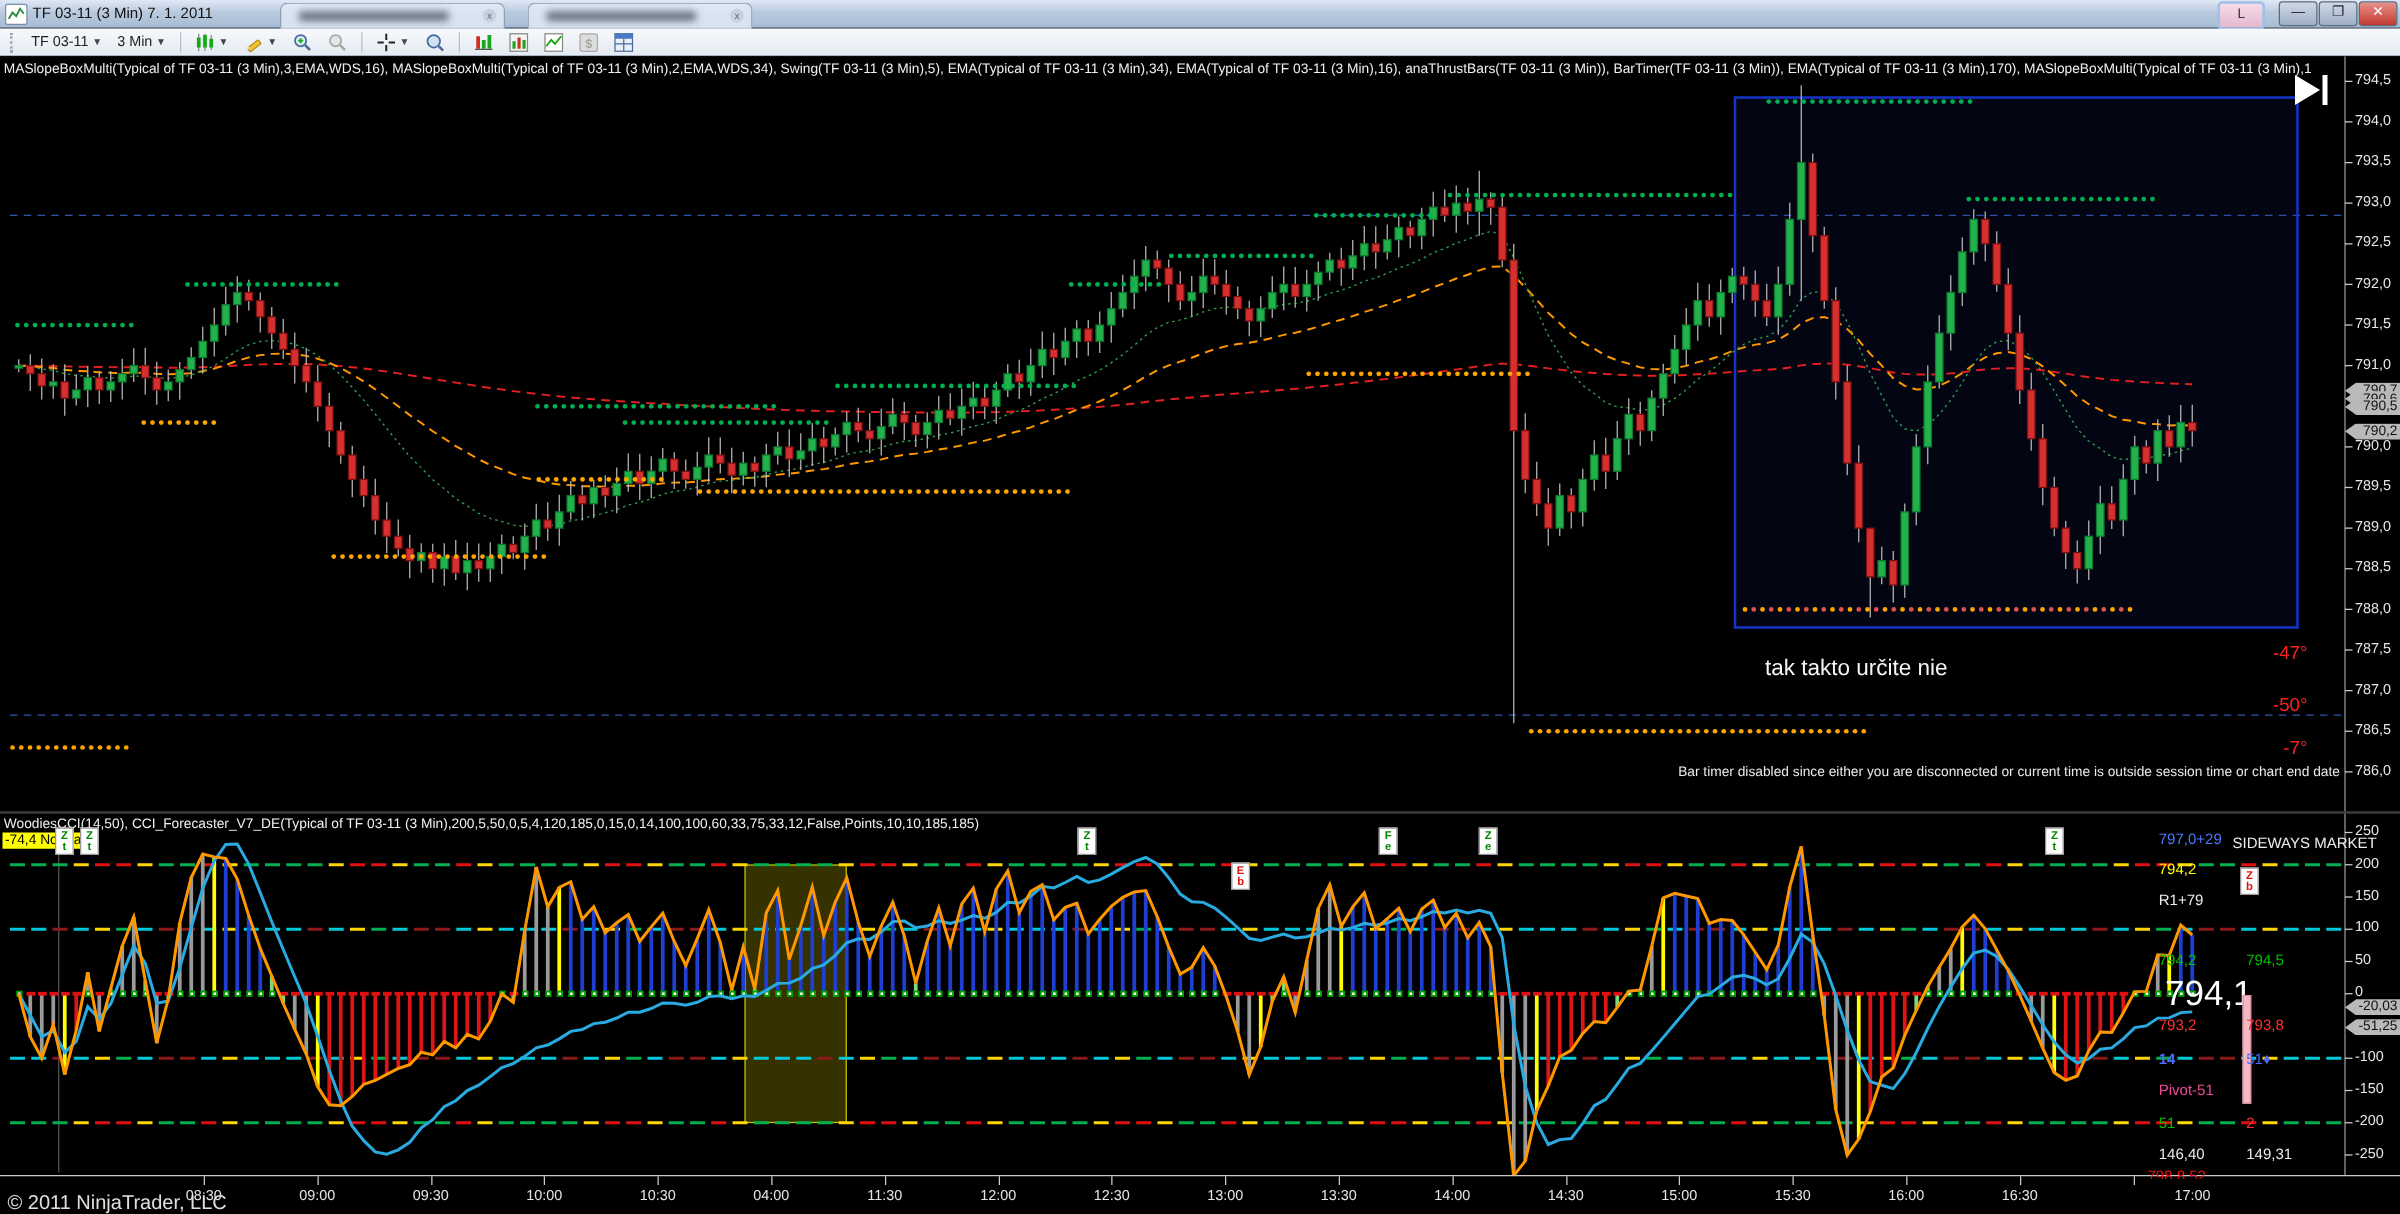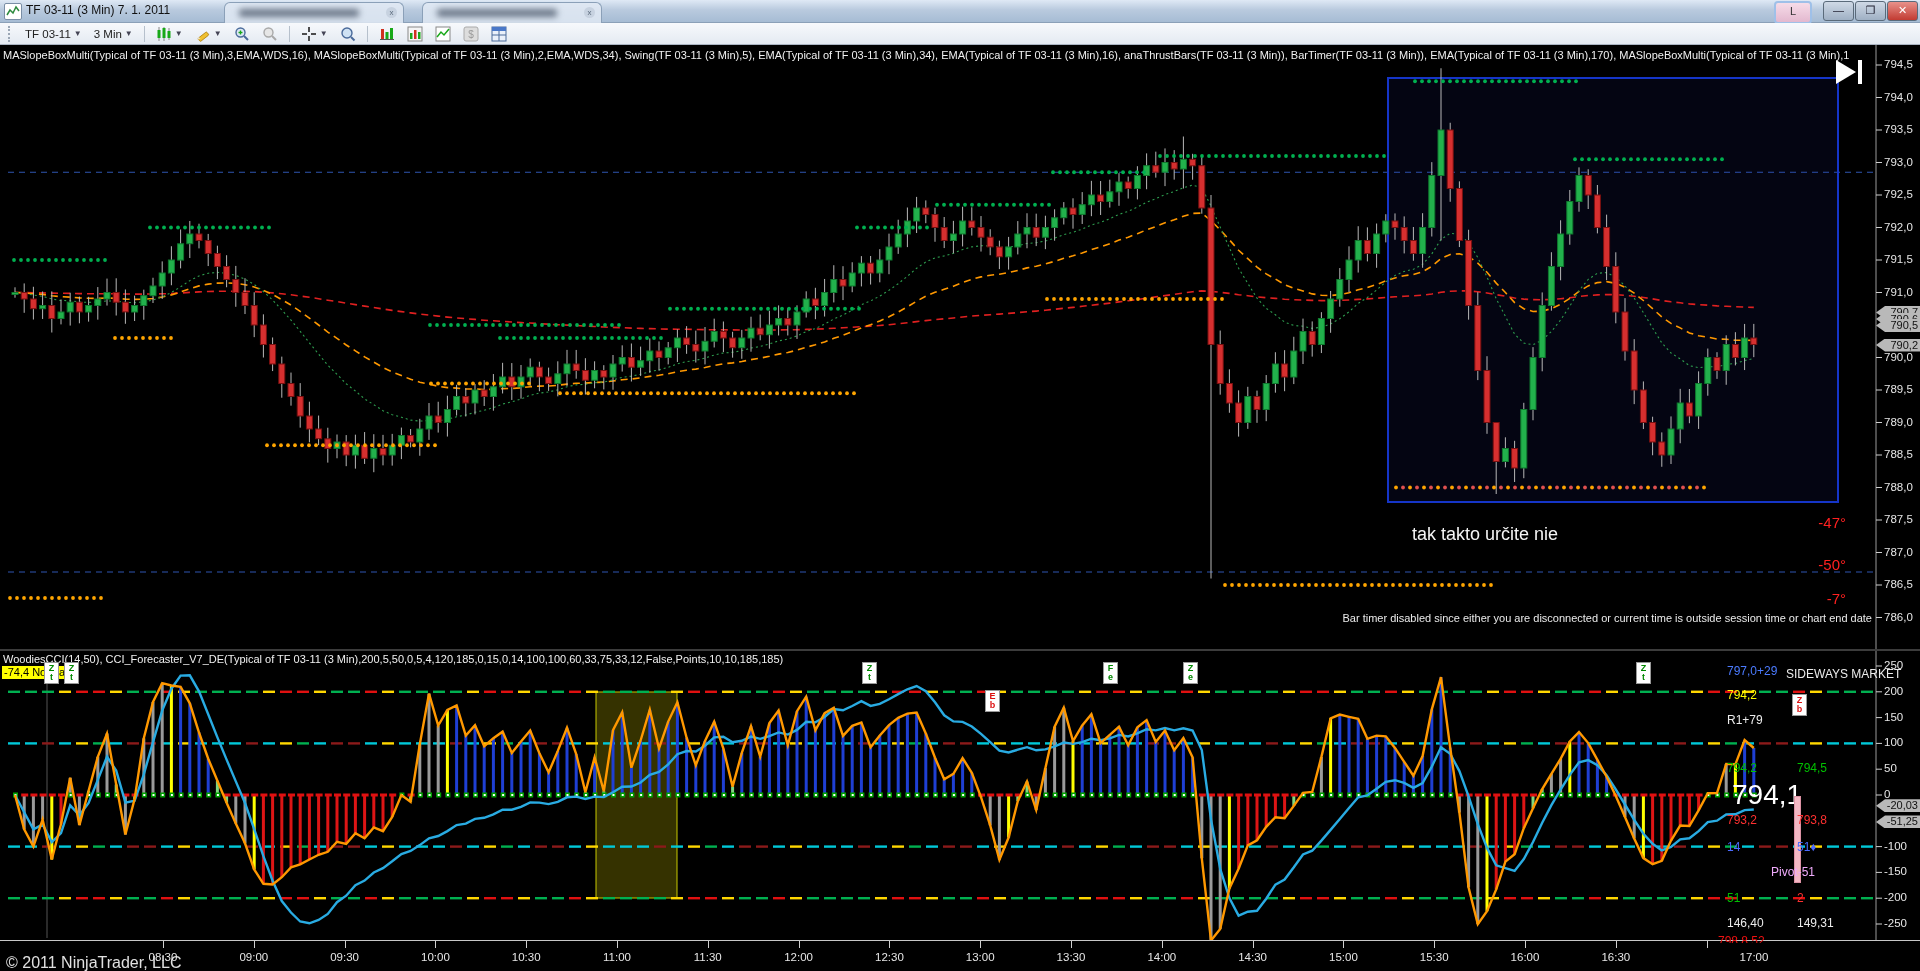--- a/index.html
+++ b/index.html
@@ -2065,23 +2065,23 @@
         <div class="flag" style="left: 1636px; top: 617px; color: rgb(0, 136, 0);">Z<br>t</div>
         <div class="flag" style="left: 1792px; top: 649px; color: rgb(221, 17, 17);">Z<br>b</div>
         <div class="info" style="left: 1727px; top: 619px; color: rgb(75, 123, 255);">797,0+29</div>
         <div class="info" style="left: 1786px; top: 622px; color: rgb(236, 236, 236);">SIDEWAYS MARKET</div>
         <div class="info" style="left: 1727px; top: 643px; color: rgb(255, 255, 0);">794,2</div>
         <div class="info" style="left: 1727px; top: 668px; color: rgb(236, 236, 236);">R1+79</div>
         <div class="info" style="left: 1727px; top: 716px; color: rgb(0, 192, 0);">794,2</div>
         <div class="info" style="left: 1797px; top: 716px; color: rgb(0, 192, 0);">794,5</div>
         <div class="info" style="left: 1727px; top: 768px; color: rgb(255, 48, 48);">793,2</div>
         <div class="info" style="left: 1797px; top: 768px; color: rgb(255, 48, 48);">793,8</div>
-        <div class="info" style="left: 1727px; top: 795px; color: rgb(75, 107, 255);">14</div>
+        <div class="info" style="left: 1727px; top: 795px; color: rgb(75, 107, 255); font-weight: bold;">14</div>
         <div class="info" style="left: 1797px; top: 795px; color: rgb(75, 107, 255);">51♦</div>
-        <div class="info" style="left: 1727px; top: 820px; color: #f0abfc; margin-left: 44px;">Pivot-51</div>
+        <div class="info" style="left: 1727px; top: 820px; color: #ec4899;">Pivot-51</div>
         <div class="info" style="left: 1727px; top: 846px; color: rgb(0, 192, 0);">51</div>
         <div class="info" style="left: 1797px; top: 846px; color: rgb(255, 48, 48);">2</div>
         <div class="info" style="left: 1727px; top: 871px; color: rgb(236, 236, 236);">146,40</div>
         <div class="info" style="left: 1797px; top: 871px; color: rgb(236, 236, 236);">149,31</div>
       </div>
   </div>
 
   <div id="timeaxis">
     <div id="copyright">© 2011 NinjaTrader, LLC</div>
     <div id="red-clip">798,8,52</div>
@@ -2089,21 +2089,21 @@
         <div class="time-lbl" style="left: 163px;">08:30</div>
         <div style="position: absolute; left: 163px; top: 0px; width: 1px; height: 7px; background: rgb(207, 207, 207);"></div>
         <div class="time-lbl" style="left: 253.8px;">09:00</div>
         <div style="position: absolute; left: 253.8px; top: 0px; width: 1px; height: 7px; background: rgb(207, 207, 207);"></div>
         <div class="time-lbl" style="left: 344.6px;">09:30</div>
         <div style="position: absolute; left: 344.6px; top: 0px; width: 1px; height: 7px; background: rgb(207, 207, 207);"></div>
         <div class="time-lbl" style="left: 435.4px;">10:00</div>
         <div style="position: absolute; left: 435.4px; top: 0px; width: 1px; height: 7px; background: rgb(207, 207, 207);"></div>
         <div class="time-lbl" style="left: 526.2px;">10:30</div>
         <div style="position: absolute; left: 526.2px; top: 0px; width: 1px; height: 7px; background: rgb(207, 207, 207);"></div>
-        <div class="time-lbl" style="left: 617px;">11:00</div>
+        <div class="time-lbl" style="left: 617px;">04:00</div>
         <div style="position: absolute; left: 617px; top: 0px; width: 1px; height: 7px; background: rgb(207, 207, 207);"></div>
         <div class="time-lbl" style="left: 707.8px; text-align: center;">11:30</div>
         <div style="position: absolute; left: 707.8px; top: 0px; width: 1px; height: 7px; background: rgb(207, 207, 207);"></div>
         <div class="time-lbl" style="left: 798.6px;">12:00</div>
         <div style="position: absolute; left: 798.6px; top: 0px; width: 1px; height: 7px; background: rgb(207, 207, 207);"></div>
         <div class="time-lbl" style="left: 889.4px;">12:30</div>
         <div style="position: absolute; left: 889.4px; top: 0px; width: 1px; height: 7px; background: rgb(207, 207, 207);"></div>
         <div class="time-lbl" style="left: 980.2px;">13:00</div>
         <div style="position: absolute; left: 980.2px; top: 0px; width: 1px; height: 7px; background: rgb(207, 207, 207);"></div>
         <div class="time-lbl" style="left: 1071px;">13:30</div>

